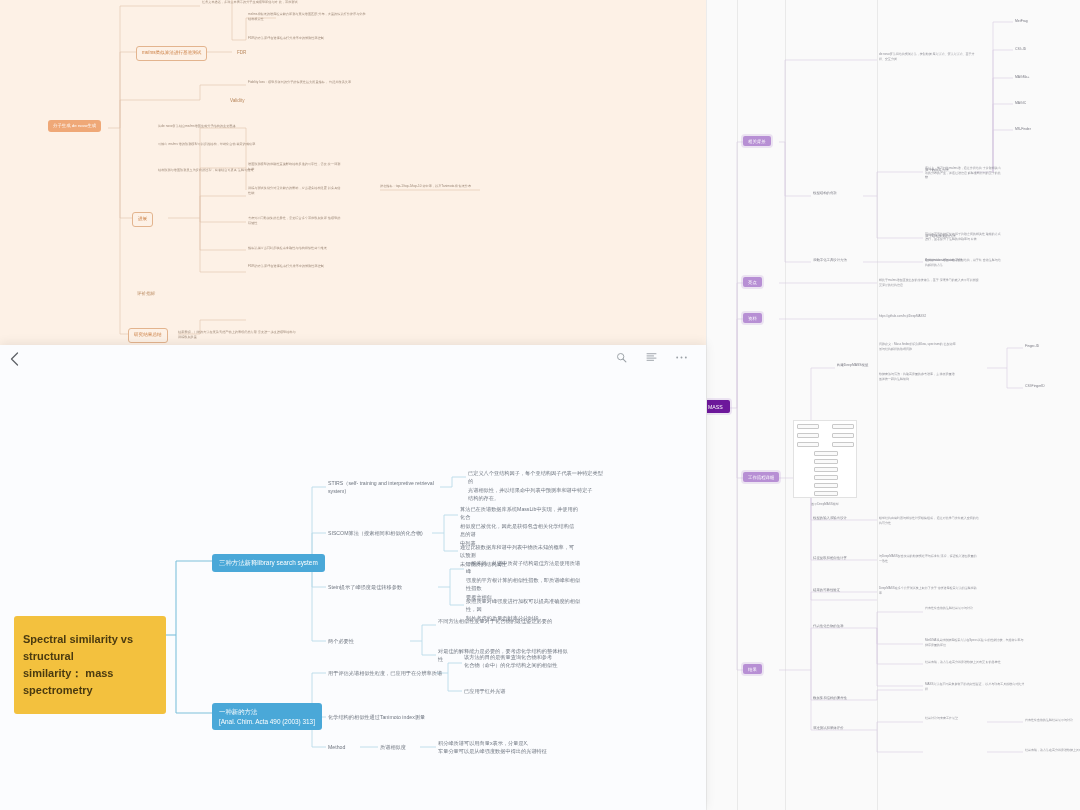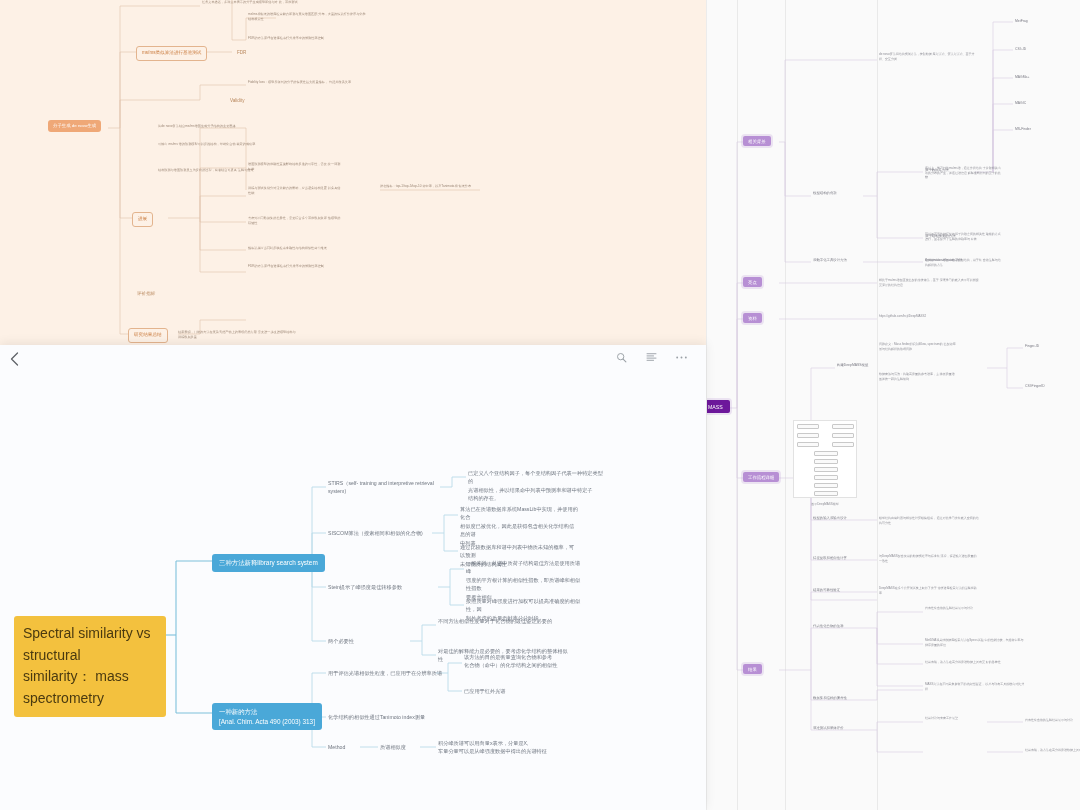--- a/index.html
+++ b/index.html
@@ -75,22 +75,22 @@
   .tool { width:14px; height:14px; display:flex; align-items:center; justify-content:center;
           cursor:pointer; color:#9aa0a6; }
 
   .canvas { position:absolute; left:0; top:28px; width:706px; height:437px; }
 
   .node {
     position:absolute; border-radius:3px; padding:4px 7px;
     font-size:6.2px; line-height:1.5; color:#fff;
   }
   .node.root {
-    background:#f3c13e; color:#4a3a10; font-size:14px; font-weight:400;
-    line-height:1.55; padding:7px 9px; border-radius:3px;
+    background:#f3c13e; color:#4a3a10; font-size:11px; font-weight:700;
+    line-height:1.55; padding:15px 9px; border-radius:3px;
   }
   .node.branch { background:#4aa8d8; color:#fff; font-size:6.4px; padding:4px 7px; }
 
   .leaf {
     position:absolute; font-size:5.2px; line-height:1.62; color:#6f7680;
   } .leaf.w2 { width:118px; } .leaf.w3 { width:140px; }
   .leaf.w4 { width:62px; }
 
   svg.wires { position:absolute; left:0; top:0; overflow:visible; }
 </style>

